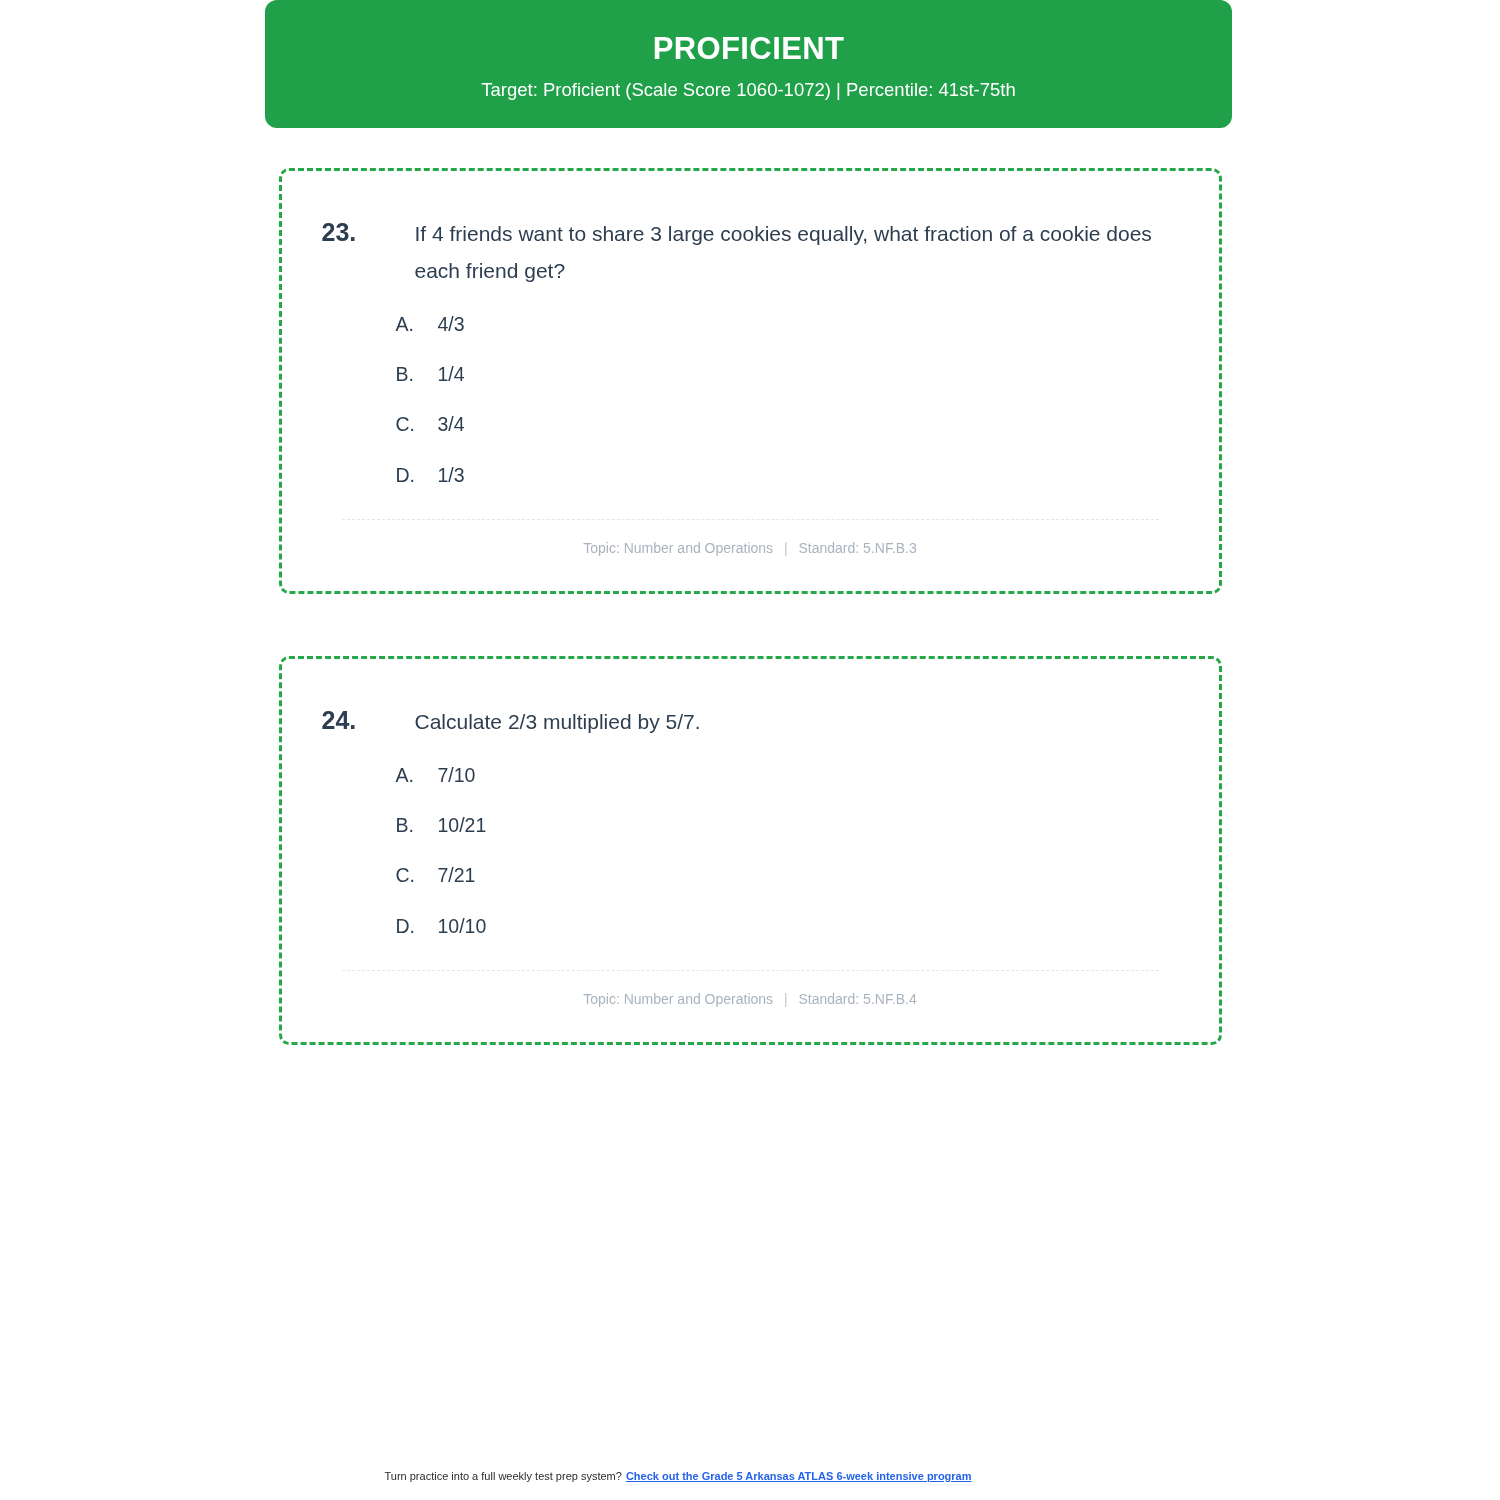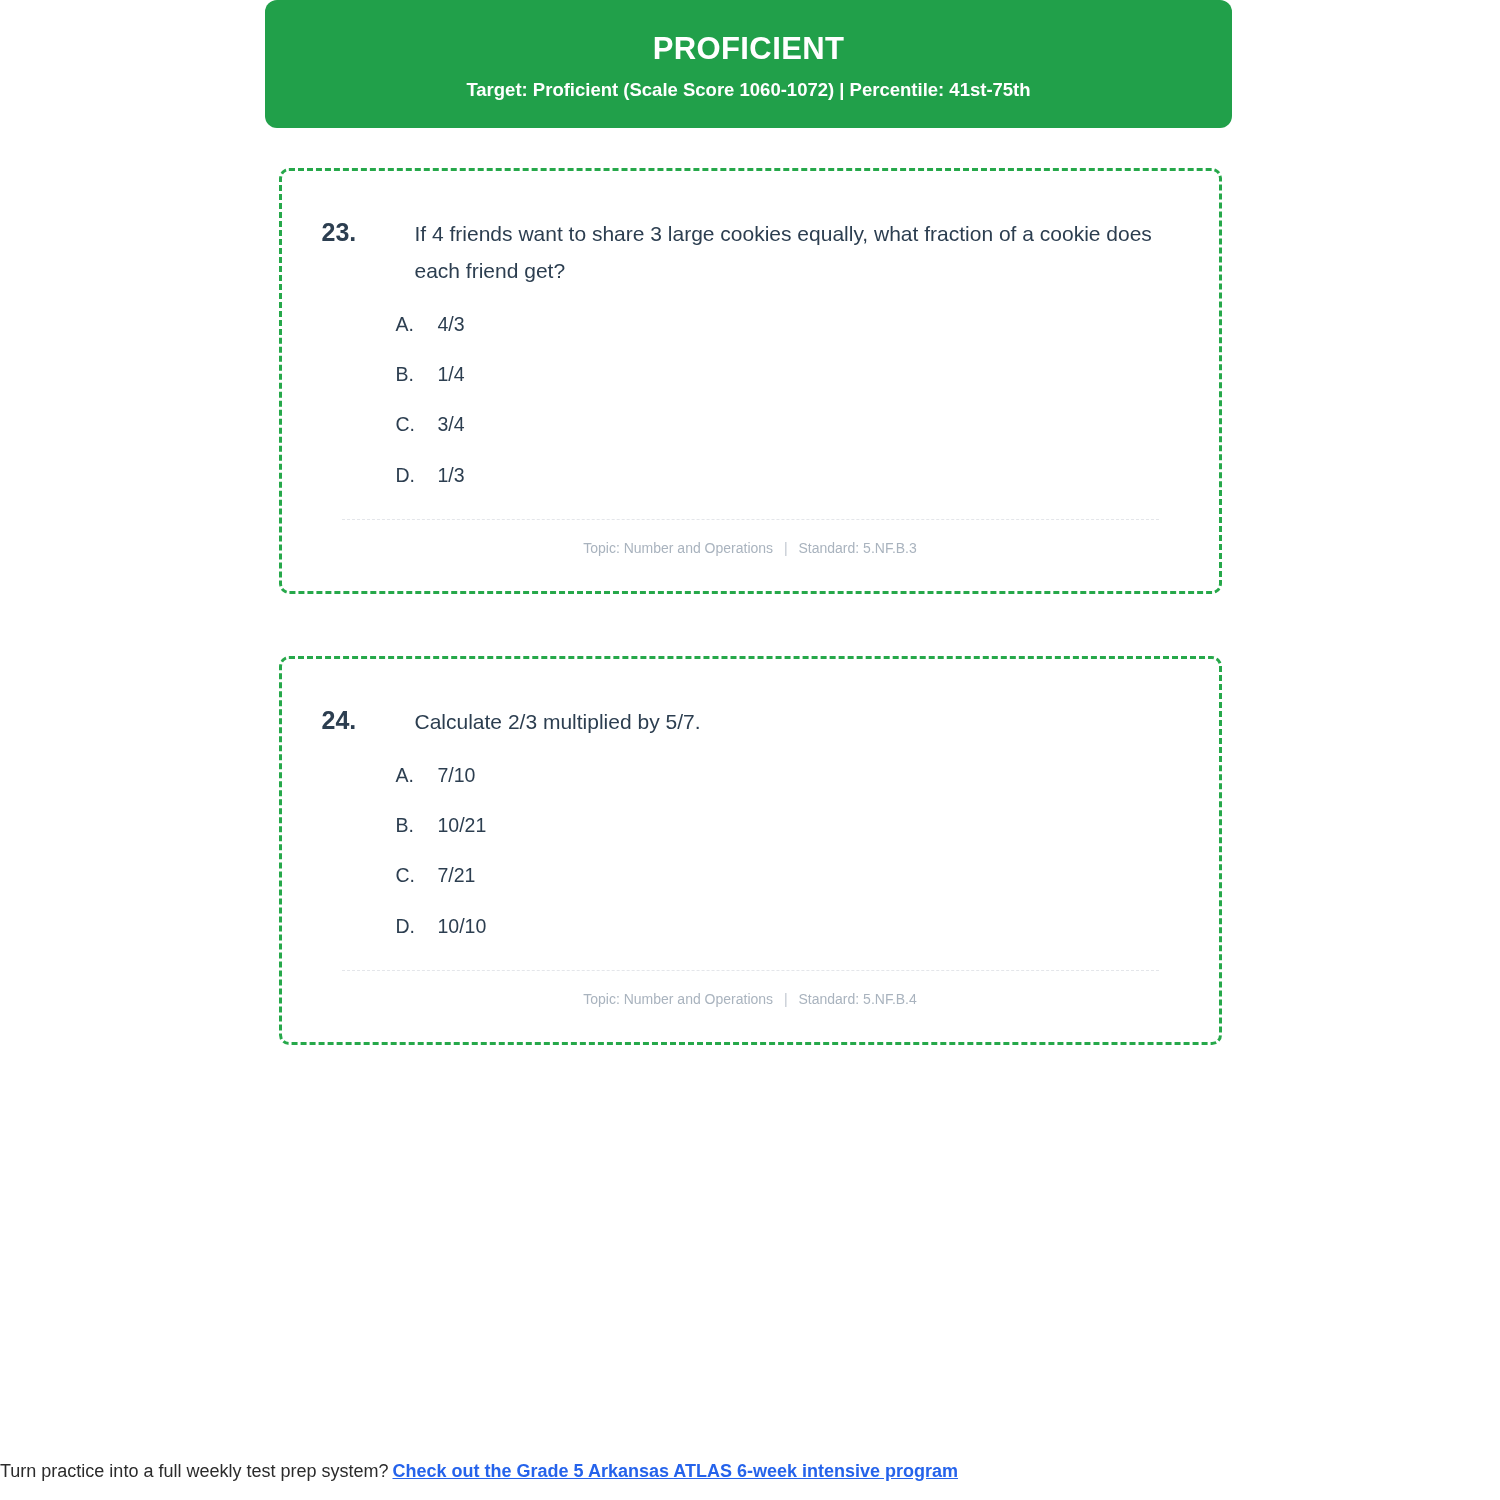--- a/index.html
+++ b/index.html
@@ -48,21 +48,21 @@
     font-size: 31px;
     font-weight: bold;
     letter-spacing: 0.4px;
     line-height: 1.1;
     margin-bottom: 13px;
     text-align: center;
   }
   .level-subtitle {
     color: #ffffff;
     font-size: 18.5px;
-    font-weight: bold;
+    font-weight: normal;
     text-align: center;
     line-height: 1.2;
   }
 
   
   .cards {
     position: absolute;
     left: 0;
     top: 168px;
     width: 1500px;
@@ -138,22 +138,22 @@
     padding: 0 7px;
     color: #c0c7d0;
   }
 
   
   .page-footer {
     position: absolute;
     left: 0;
     bottom: 16px;
     width: 1356px;
-    text-align: left;
-    font-size: 18px;
+    text-align: center;
+    font-size: 11px;
     color: #2b2b2b;
     line-height: 1.4;
   }
   .footer-cta-link {
     color: #2563eb;
     font-weight: bold;
     text-decoration: underline;
     margin-left: 4px;
     cursor: pointer;
   }

